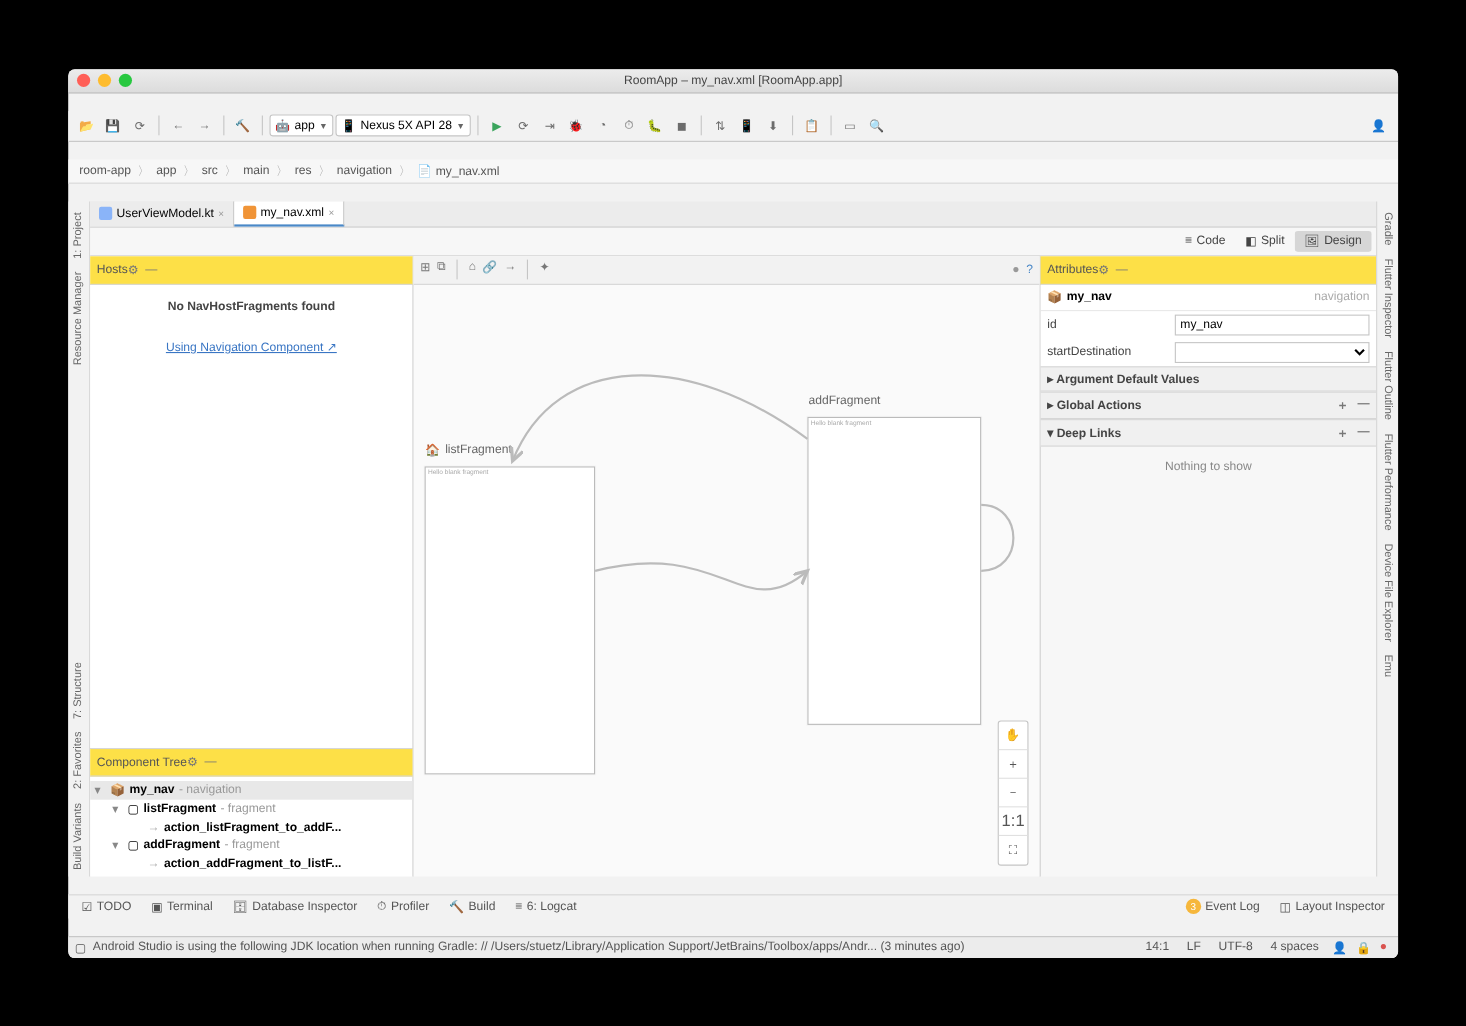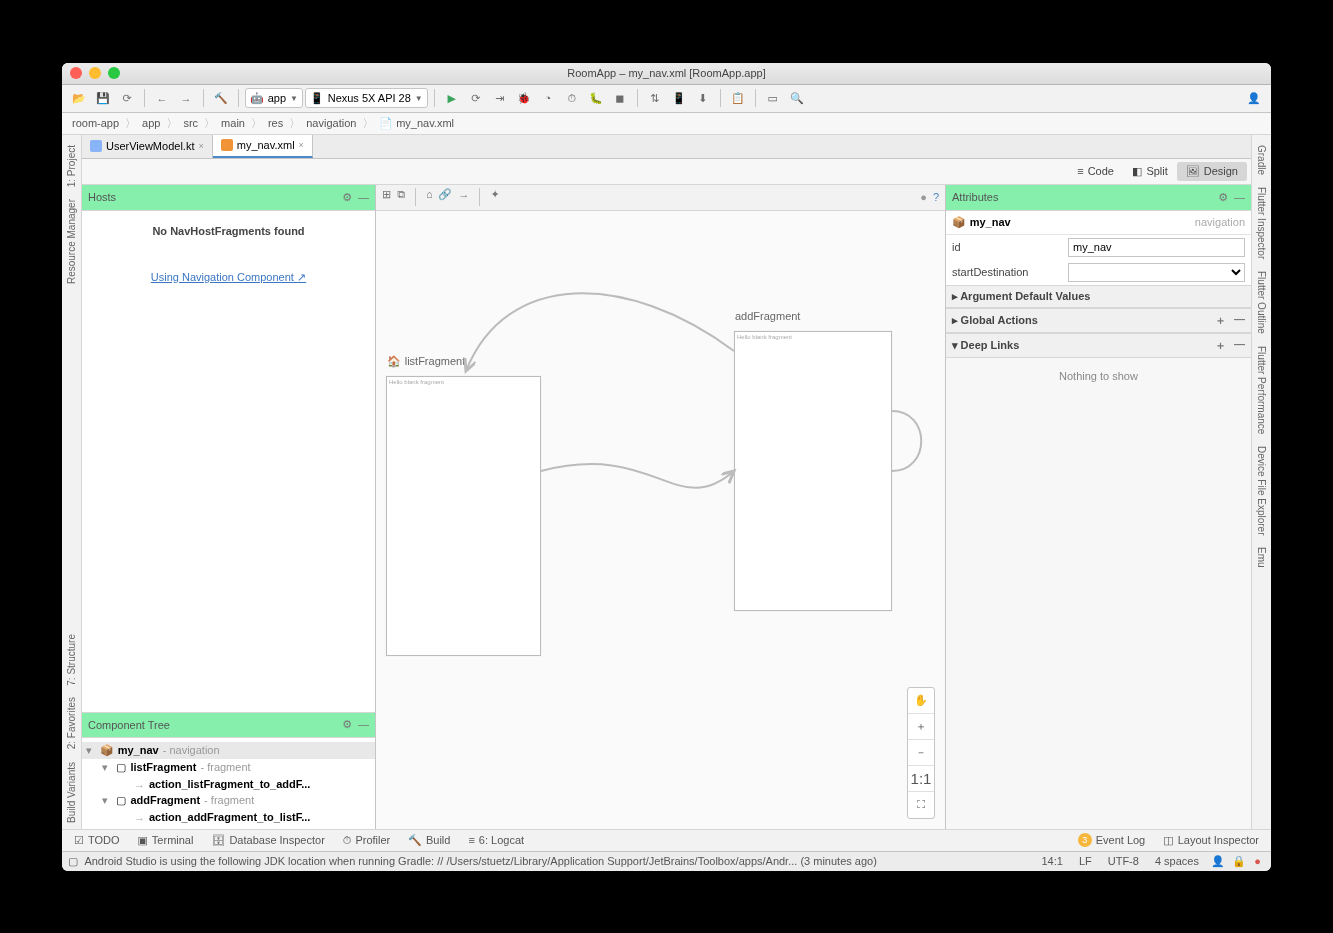--- a/index.html
+++ b/index.html
@@ -1,17 +1,17 @@
 <!DOCTYPE html>
 <html><head>
 <meta charset="utf-8">
 <style>
 * { margin: 0; padding: 0; box-sizing: border-box; font-family: -apple-system, "Lucida Grande", sans-serif; font-size: 11px; }
 body { background: #000; display: flex; align-items: center; justify-content: center; height: 933px; }
-.window { width: 1209px; height: 808px; background: #f2f2f2; border-radius: 6px; box-shadow: 0 10px 40px rgba(0,0,0,0.5); display: flex; flex-direction: column; overflow: hidden; }
+.window { width: 1209px; height: 808px; background: #f2f2f2; border-radius: 6px; box-shadow: 0 10px 40px rgba(0,0,0,0.5); display: flex; flex-direction: column; overflow: hidden; gap: 16px; }
 .titlebar { height: 22px; background: linear-gradient(#ececec,#dcdcdc); display: flex; align-items: center; padding: 0 8px; border-bottom: 1px solid #b5b5b5; position: relative; }
 .traffic { display: flex; gap: 7px; }
 .dot { width: 12px; height: 12px; border-radius: 50%; }
 .dot.red { background: #ff5f57; } .dot.yellow { background: #febc2e; } .dot.green { background: #28c840; }
 .title { position: absolute; left: 0; right: 0; text-align: center; font-weight: 500; color: #444; pointer-events: none; }
 .toolbar { height: 28px; background: #f2f2f2; border-bottom: 1px solid #c5c5c5; display: flex; align-items: center; padding: 0 6px; gap: 2px; }
 .tb-btn { width: 22px; height: 22px; display: flex; align-items: center; justify-content: center; color: #6c6c6c; border-radius: 3px; cursor: pointer; }
 .tb-sep { width: 1px; height: 18px; background: #c5c5c5; margin: 0 4px; }
 .combo { height: 20px; border: 1px solid #c5c5c5; border-radius: 3px; background: #fff; display: flex; align-items: center; padding: 0 4px; gap: 4px; font-size: 11px; }
 .combo .caret { font-size: 8px; color: #666; }
@@ -26,25 +26,25 @@
 .gutter-left { width: 20px; background: #f2f2f2; border-right: 1px solid #d6d6d6; display: flex; flex-direction: column; align-items: center; justify-content: flex-start; padding-top: 4px; }
 .gutter-right { width: 20px; background: #f2f2f2; border-left: 1px solid #d6d6d6; display: flex; flex-direction: column; align-items: center; justify-content: flex-start; padding-top: 4px; }
 .gutter-label { writing-mode: vertical-rl; transform: rotate(180deg); padding: 6px 0; color: #666; font-size: 10px; cursor: pointer; display: flex; align-items: center; gap: 4px; }
 .gutter-right .gutter-label { transform: none; }
 .center { flex: 1; display: flex; flex-direction: column; }
 .viewmode { height: 26px; background: #f7f7f7; border-bottom: 1px solid #d6d6d6; display: flex; justify-content: flex-end; align-items: center; padding: 0 4px; gap: 0; }
 .vm-btn { display: flex; align-items: center; gap: 4px; padding: 2px 8px; border: 1px solid transparent; border-radius: 3px; color: #444; cursor: pointer; }
 .vm-btn.active { background: #d6d6d6; }
 .panels { flex: 1; display: flex; }
 .panel-left { width: 294px; border-right: 1px solid #c5c5c5; display: flex; flex-direction: column; background: #fff; }
-.panel-header { height: 26px; background: #86efac; border-bottom: 1px solid #d6d6d6; display: flex; align-items: center; justify-content: space-between; padding: 12px 6px; color: #555; font-weight: 500; }
+.panel-header { height: 26px; background: #fde047; border-bottom: 1px solid #d6d6d6; display: flex; align-items: center; justify-content: flex-start; padding: 12px 6px; color: #555; font-weight: 500; }
 .panel-header .actions { display: flex; gap: 6px; color: #777; }
 .hosts-body { flex: 1; padding: 14px; text-align: center; color: #666; }
 .hosts-body b { color: #444; }
-.hosts-body a { color: #3a76c4; display: inline-block; margin-top: 10px; }
+.hosts-body a { color: #3a76c4; display: inline-block; }
 .tree { padding: 4px 0; font-family: Menlo, monospace; font-size: 11px; }
 .tree-row { display: flex; align-items: center; padding: 2px 4px; gap: 4px; }
 .tree-row.root { background: #e8e8e8; }
 .tree-row .exp { width: 10px; color: #888; }
 .tree-row .name { font-weight: 600; }
 .tree-row .type { color: #999; }
 .tree-row .arrow { color: #aaa; padding-left: 2px; }
 .indent1 { padding-left: 20px; }
 .indent2 { padding-left: 50px; display: flex; align-items: center; }
 .canvas-area { flex: 1; background: #fafafa; position: relative; }

